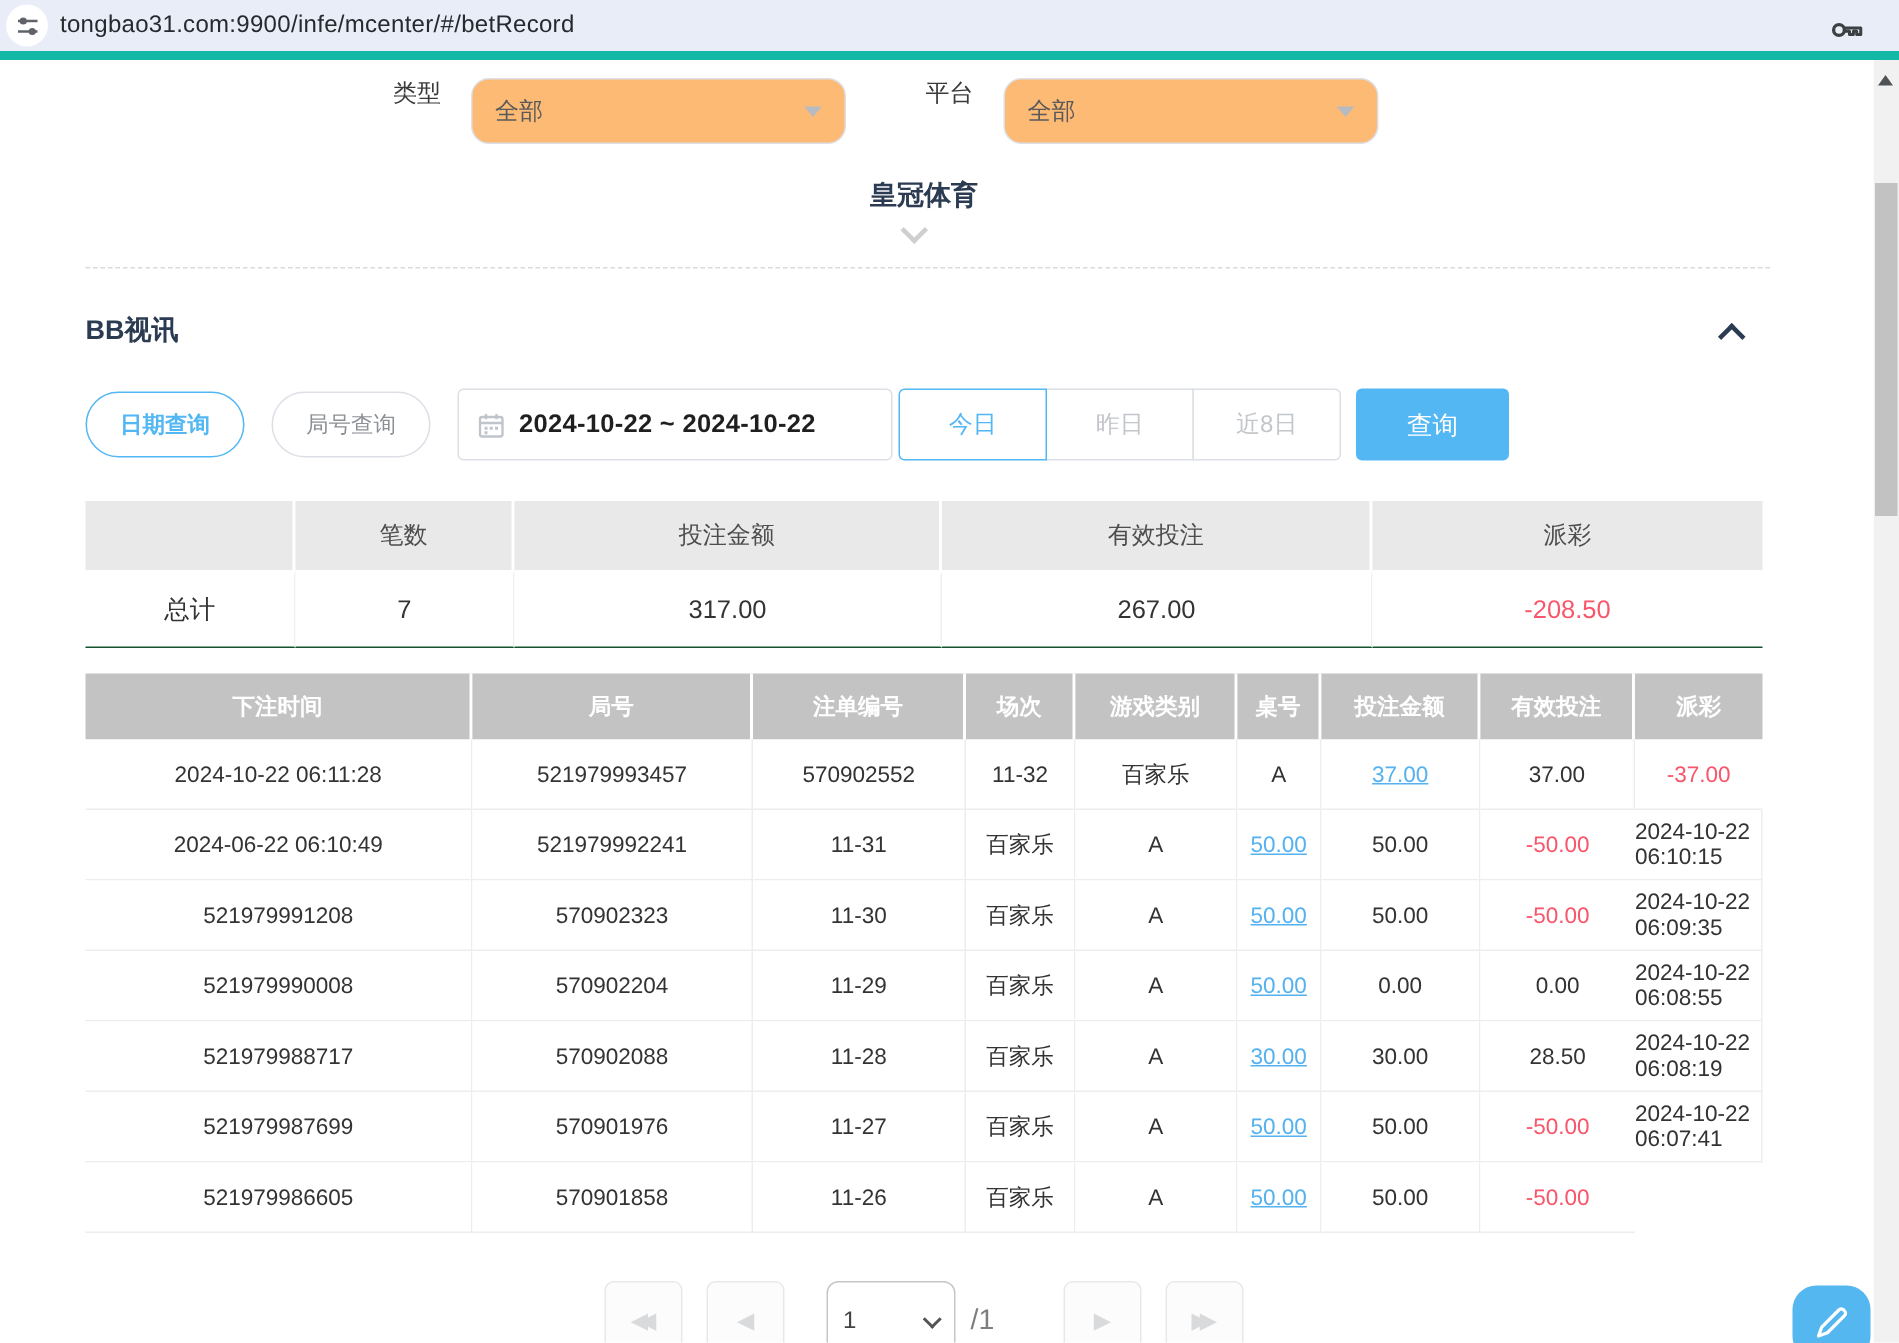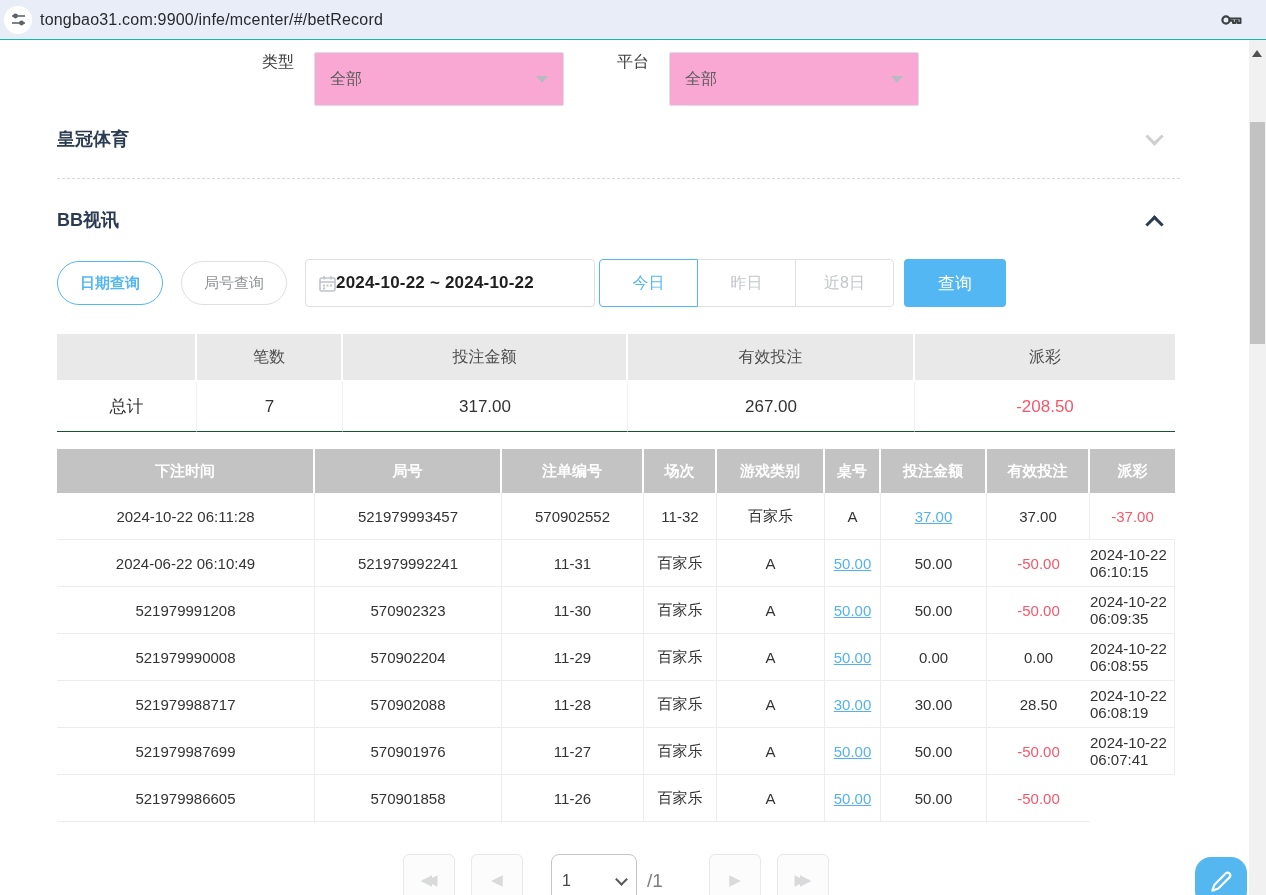--- a/index.html
+++ b/index.html
@@ -1,68 +1,68 @@
 <!DOCTYPE html>
 <html><head>
 <meta charset="utf-8">
 <style>
   * { margin:0; padding:0; box-sizing:border-box; }
   html,body { width:1266px; height:895px; overflow:hidden; background:#fff;
     font-family:"Liberation Sans","DejaVu Sans",sans-serif; }
 
   
   .topbar { position:absolute; left:0; top:0; width:1266px; height:40px;
-    background:#e9edf8; border-bottom:1px solid #14b8a6;
+    background:#e9edf8; border-bottom:6px solid #14b8a6;
     display:flex; align-items:center; }
   .tune-badge { width:28px; height:28px; border-radius:50%; background:#fff;
     margin-left:4px; display:flex; align-items:center; justify-content:center; }
   .url-text { margin-left:8px; font-size:16px; color:#27292e; letter-spacing:.2px; }
   .key-wrap { position:absolute; right:22px; top:8px; }
 
   
   .scrollbar { position:absolute; right:0; top:40px; width:17px; height:855px; background:#f1f1f1; }
   .scroll-arrow { position:absolute; top:10px; left:3px; width:0; height:0;
     border-left:5px solid transparent; border-right:5px solid transparent;
     border-bottom:7px solid #4f5356; }
   .scroll-thumb { position:absolute; top:82px; left:1px; width:15px; height:222px; background:#c2c2c2; }
 
   
   .content { position:absolute; left:0; top:40px; right:17px; bottom:0; background:#fff; overflow:hidden; }
   .inner { margin-left:57px; width:1118px; }
 
   
   .filter-row { display:flex; align-items:flex-start; margin:12px 0 0 205px; height:48px; }
   .filter-label { font-size:16px; color:#3a3a3a; margin-right:20px; }
-  .select-box { width:250px; height:54px; border:1px solid #dcdfe6; border-radius:2px;
-    display:flex; align-items:center; padding:0 15px; cursor:pointer; background:#f9a8d4; }
+  .select-box { width:250px; height:44px; border:1px solid #dcdfe6; border-radius:12px;
+    display:flex; align-items:center; padding:0 15px; cursor:pointer; background:#fdba74; }
   .select-value { font-size:16px; color:#5a5a5a; flex:1; }
   .caret-down { width:0; height:0; border-left:6px solid transparent; border-right:6px solid transparent;
     border-top:7px solid #b7bac0; }
   .filter-gap { width:53px; }
 
   
   .section-head { display:flex; align-items:center; justify-content:space-between; }
-  .section-head.crown { margin-top:18px; height:42px; }
+  .section-head.crown { margin-top:18px; height:42px;flex-direction:column; }
   .section-head.bb { margin-top:18px; height:46px; }
   .section-title { font-size:18px; font-weight:bold; color:#2b3b52; }
   .chev { width:13px; height:13px; border-right:3px solid #cfcfcf; border-bottom:3px solid #cfcfcf;
     transform:rotate(45deg); margin-right:14px; margin-top:-6px; cursor:pointer; }
   .chev.up { border-color:#2b3b52; transform:rotate(-135deg); margin-top:8px; }
   .dashed-divider { margin-top:18px; border-top:1px dashed #d9d9d9; width:1123px; }
 
   
   .query-bar { display:flex; align-items:center; margin-top:16px; height:48px; }
   .pill { height:44px; border-radius:22px; border:1px solid #dcdfe6; background:#fff;
     font-size:15px; color:#8d9094; padding:0 22px; cursor:pointer;
     display:flex; align-items:center; }
   .pill.active { border-color:#53b7f3; color:#53b7f3; font-weight:bold; }
   .pill + .pill { margin-left:18px; }
   .date-box { margin-left:18px; width:290px; height:48px; border:1px solid #dcdfe6; border-radius:4px;
     display:flex; align-items:center; padding:0 13px; cursor:pointer; }
-  .date-text { font-size:17px; font-weight:600; color:#1f1f1f; letter-spacing:.2px; }
+  .date-text { font-size:17px; font-weight:600; color:#1f1f1f; margin-left:10px; letter-spacing:.2px; }
   .btn-group { display:flex; margin-left:4px; }
   .gbtn { width:99px; height:48px; background:#fff; border:1px solid #dcdfe6; font-size:16px;
     color:#c3c6ca; display:flex; align-items:center; justify-content:center; cursor:pointer; }
   .gbtn:first-child { border-radius:4px 0 0 4px; }
   .gbtn:last-child { border-radius:0 4px 4px 0; }
   .gbtn + .gbtn { margin-left:-1px; }
   .gbtn.active { border-color:#53b7f3; color:#53b7f3; z-index:2; }
   .search-btn { margin-left:10px; width:102px; height:48px; background:#53b7f3; color:#fff;
     font-size:17px; border:none; border-radius:4px; cursor:pointer;
     display:flex; align-items:center; justify-content:center; }

